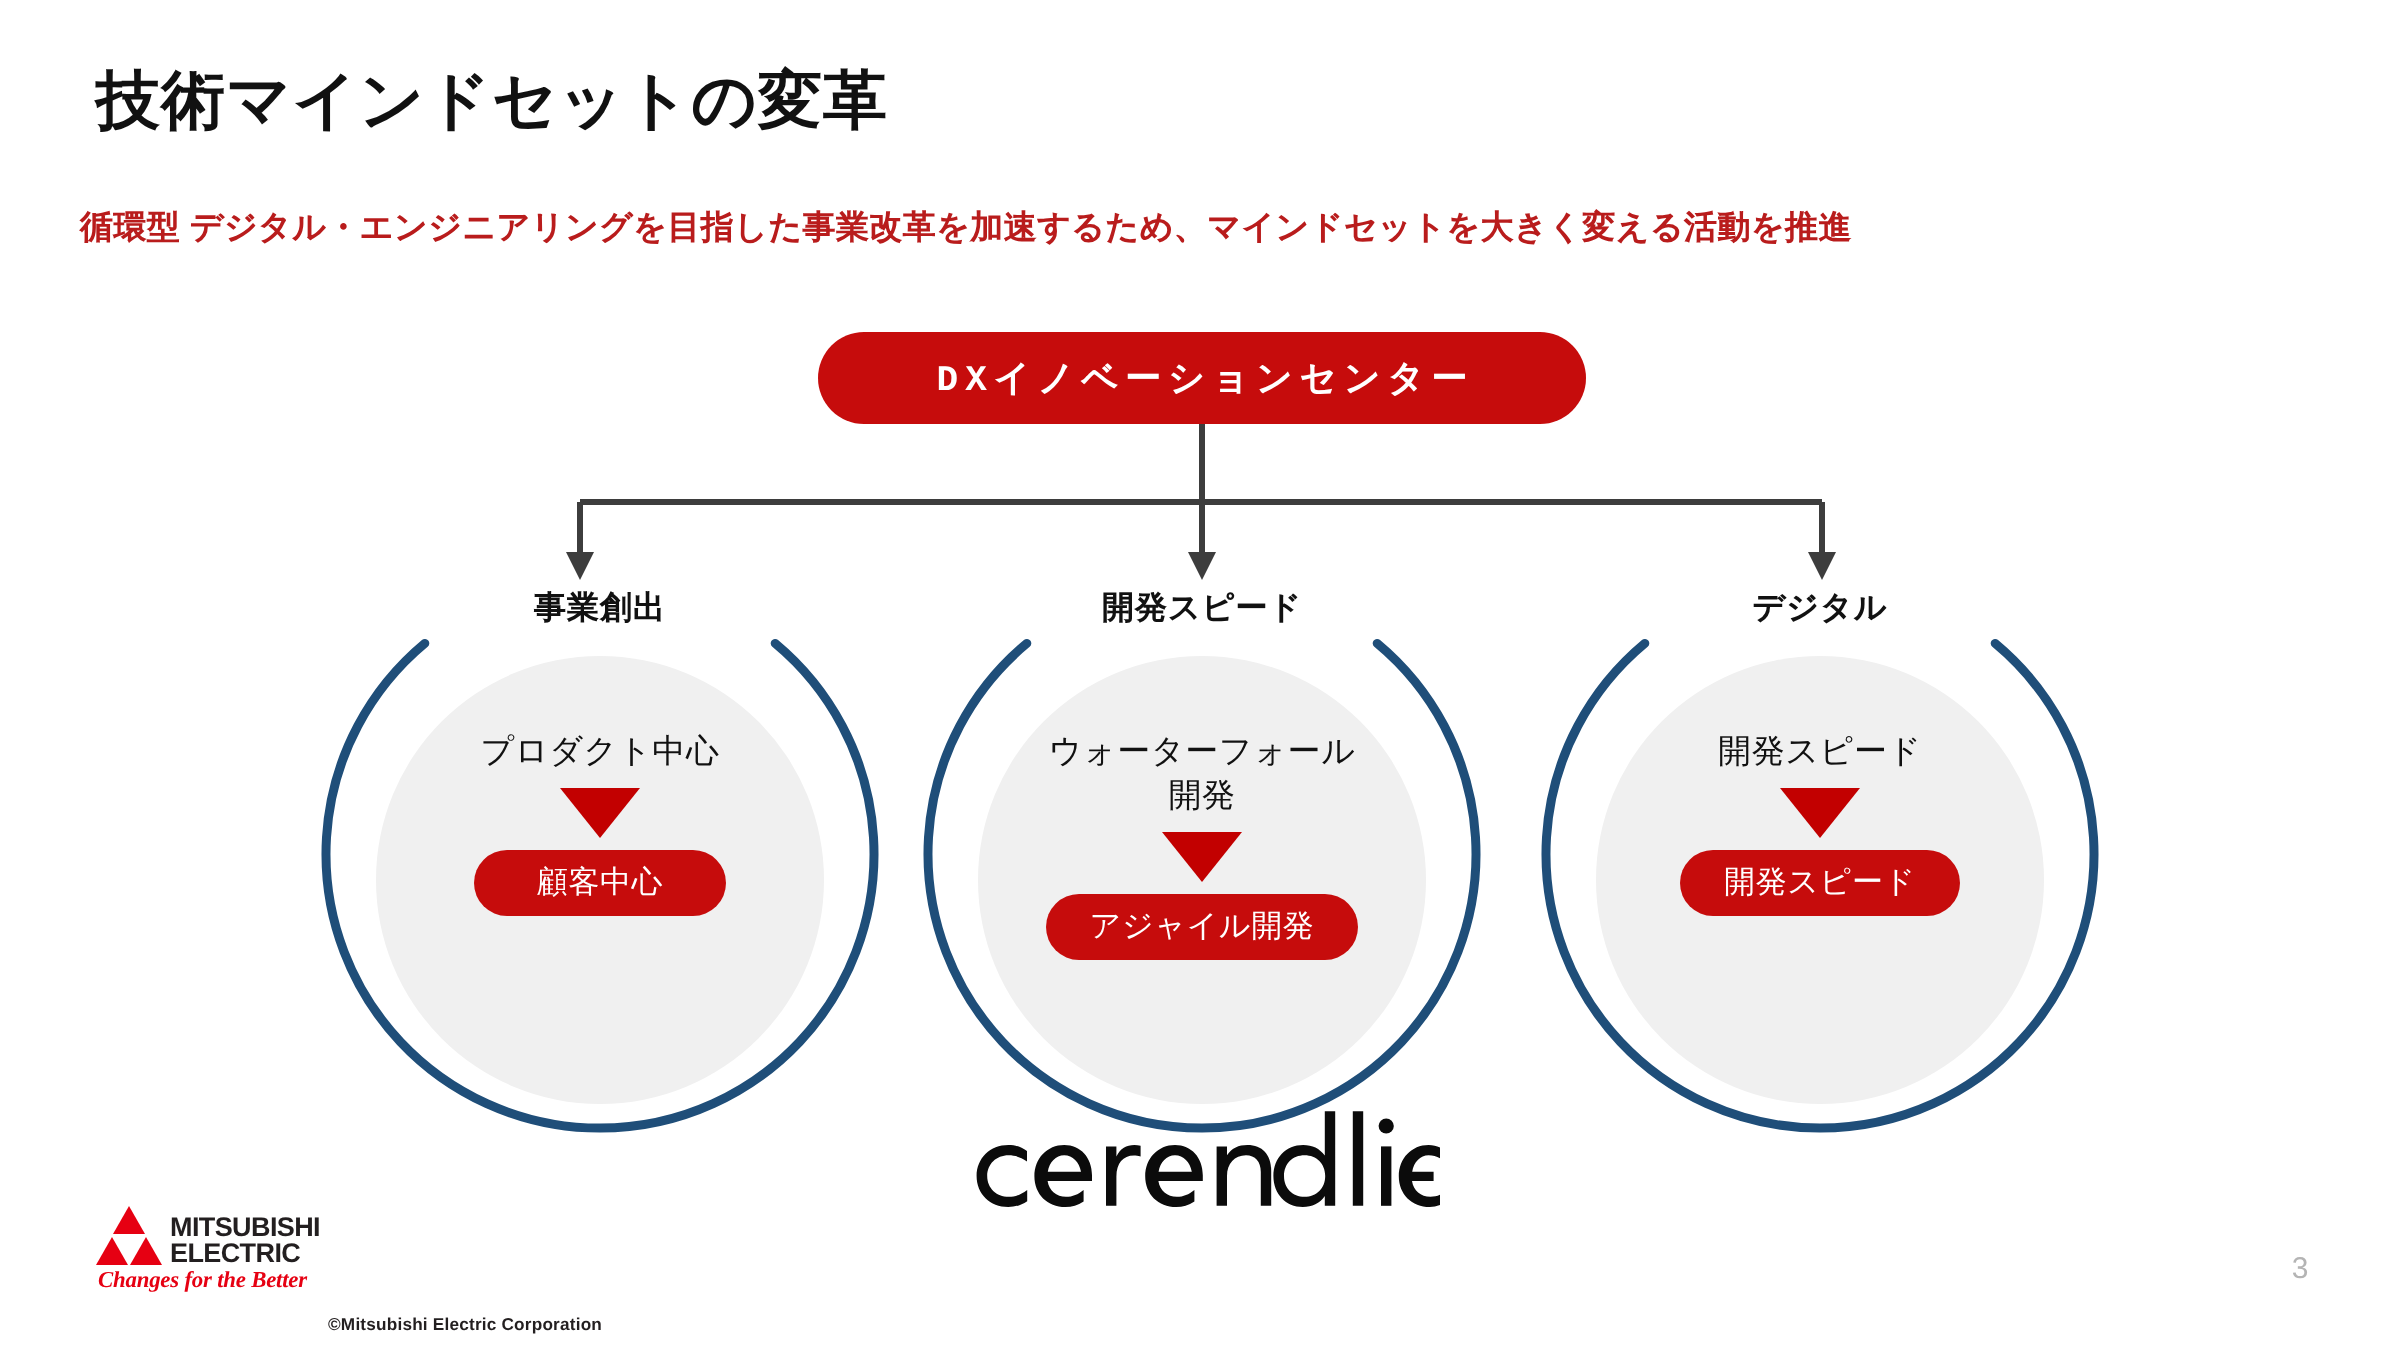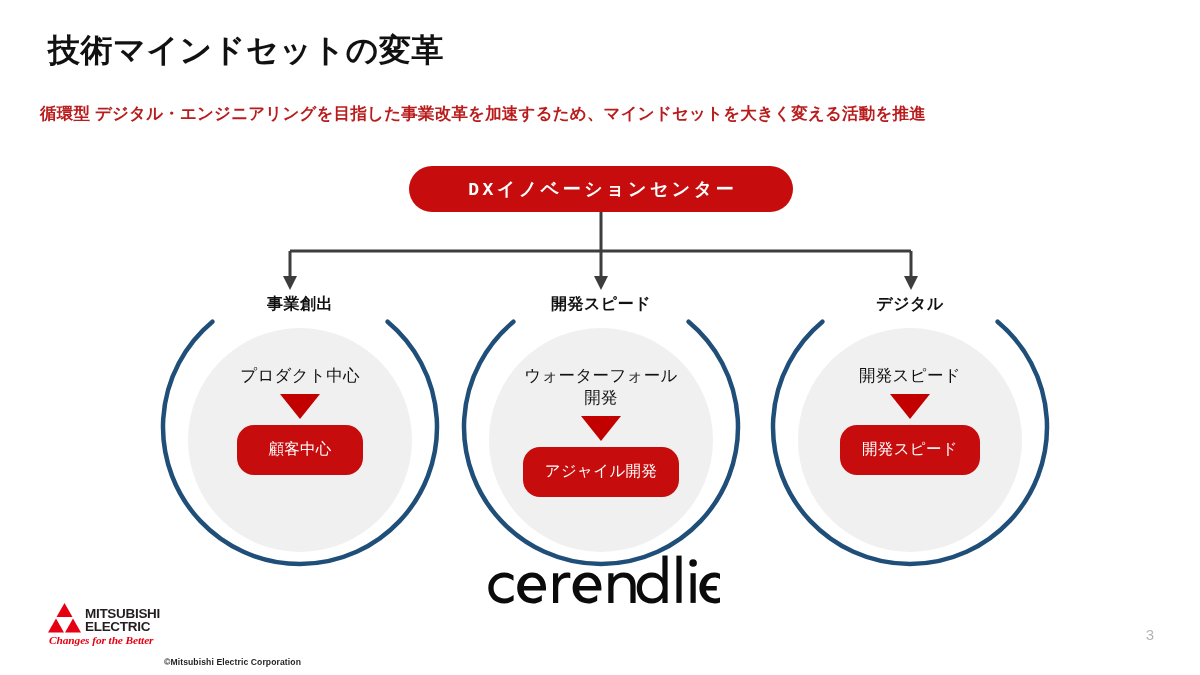--- a/index.html
+++ b/index.html
@@ -140,21 +140,21 @@
     width: 0;
     height: 0;
     border-left: 20px solid transparent;
     border-right: 20px solid transparent;
     border-top: 25px solid #C20000;
     margin-top: 6px;
   }
   .pillar-to {
     margin-top: 6px;
     min-width: 126px;
-    height: 50px;
+    height: 33px;
     padding: 0 22px;
     background: #C60C0C;
     border-radius: 17px;
     color: #ffffff;
     font-size: 15.5px;
     font-weight: normal;
     letter-spacing: 0.3px;
     display: flex;
     align-items: center;
     justify-content: center;

